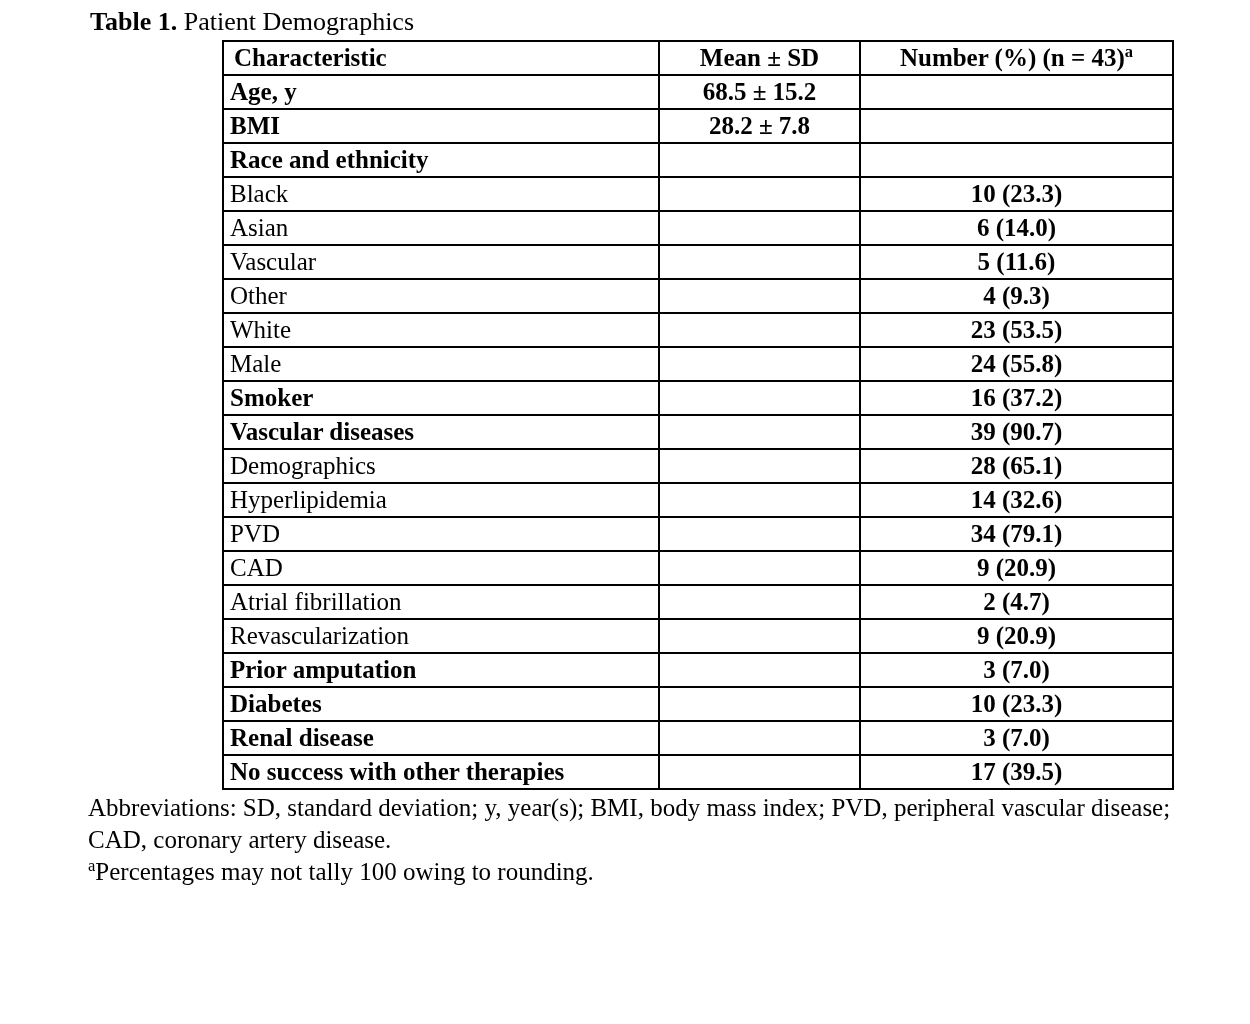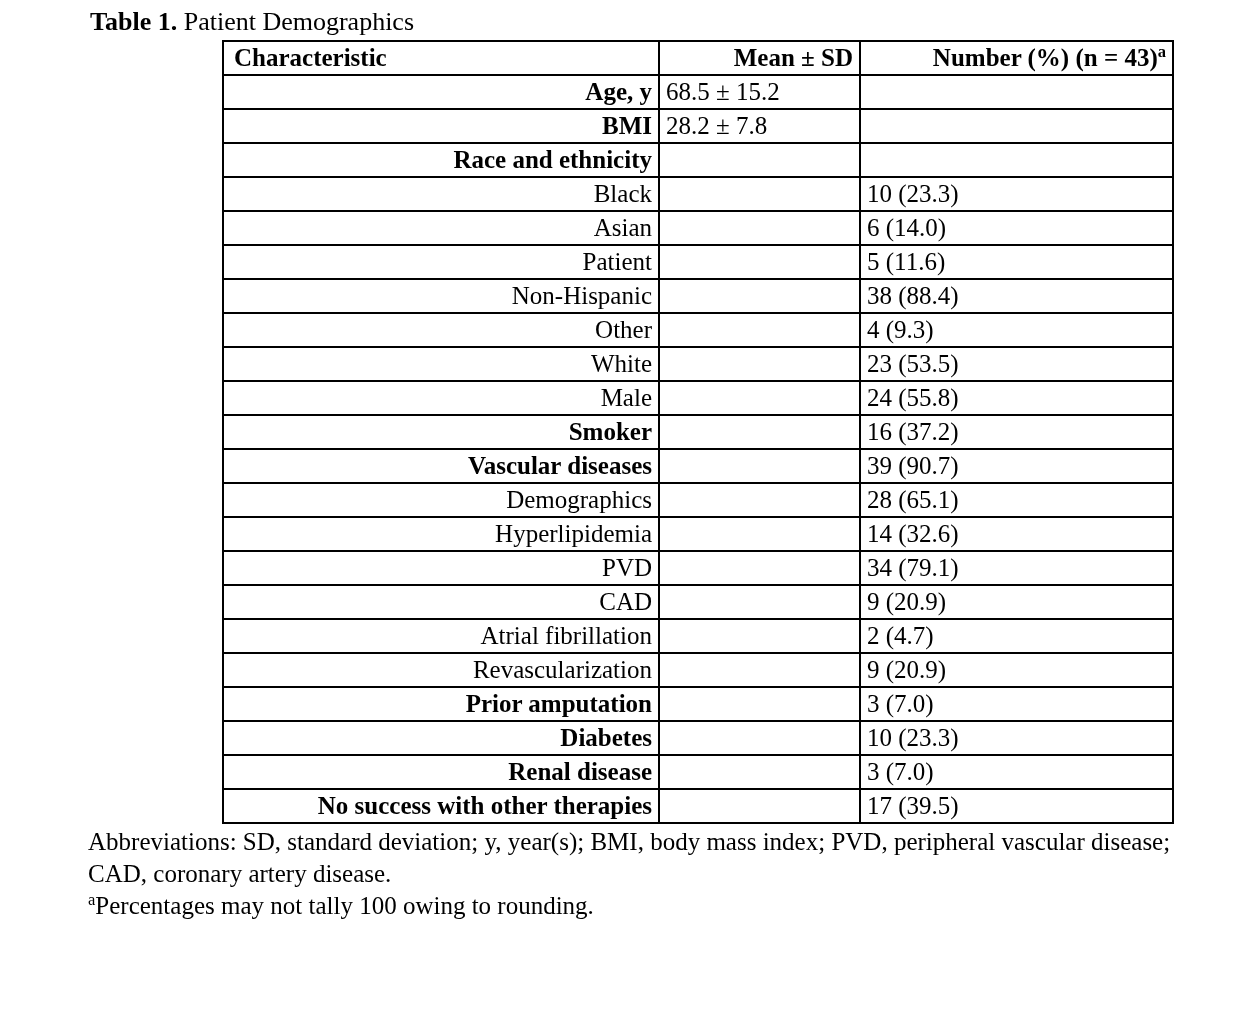--- a/index.html
+++ b/index.html
@@ -60,35 +60,35 @@
     line-height: 28px;
     height: 34px;
     padding: 0px 6px;
     box-sizing: border-box;
     vertical-align: middle;
     overflow: hidden;
     white-space: nowrap;
   }
   table.demographics thead th {
     font-weight: bold;
-    text-align: right;
+    text-align: center;
   }
   table.demographics thead th.h-char {
     text-align: left;
     padding-left: 10px;
   }
   td.cell-char {
-    text-align: right;
+    text-align: left;
     padding-left: 10px;
   }
   td.cell-char.bold { font-weight: bold; }
   td.cell-char.plain { font-weight: normal; }
   td.cell-mean, td.cell-num {
-    text-align: left;
-    font-weight: normal;
+    text-align: center;
+    font-weight: bold;
   }
   sup.sup-a {
     font-size: 0.66em;
     vertical-align: super;
     line-height: 0;
     font-weight: bold;
   }
 
   
   .footnotes {
@@ -153,28 +153,23 @@
             <td class="cell-char plain">Black</td>
             <td class="cell-mean"></td>
             <td class="cell-num">10 (23.3)</td>
           </tr>
           <tr>
             <td class="cell-char plain">Asian</td>
             <td class="cell-mean"></td>
             <td class="cell-num">6 (14.0)</td>
           </tr>
           <tr>
-            <td class="cell-char plain">Patient</td>
+            <td class="cell-char plain">Vascular</td>
             <td class="cell-mean"></td>
             <td class="cell-num">5 (11.6)</td>
-          </tr>
-          <tr>
-            <td class="cell-char plain">Non-Hispanic</td>
-            <td class="cell-mean"></td>
-            <td class="cell-num">38 (88.4)</td>
           </tr>
           <tr>
             <td class="cell-char plain">Other</td>
             <td class="cell-mean"></td>
             <td class="cell-num">4 (9.3)</td>
           </tr>
           <tr>
             <td class="cell-char plain">White</td>
             <td class="cell-mean"></td>
             <td class="cell-num">23 (53.5)</td>

